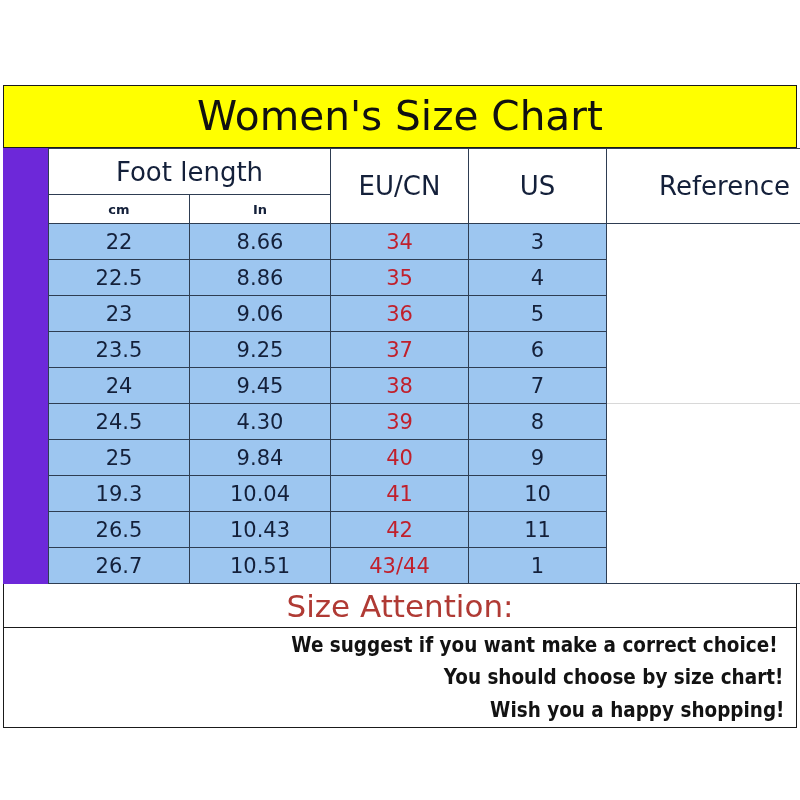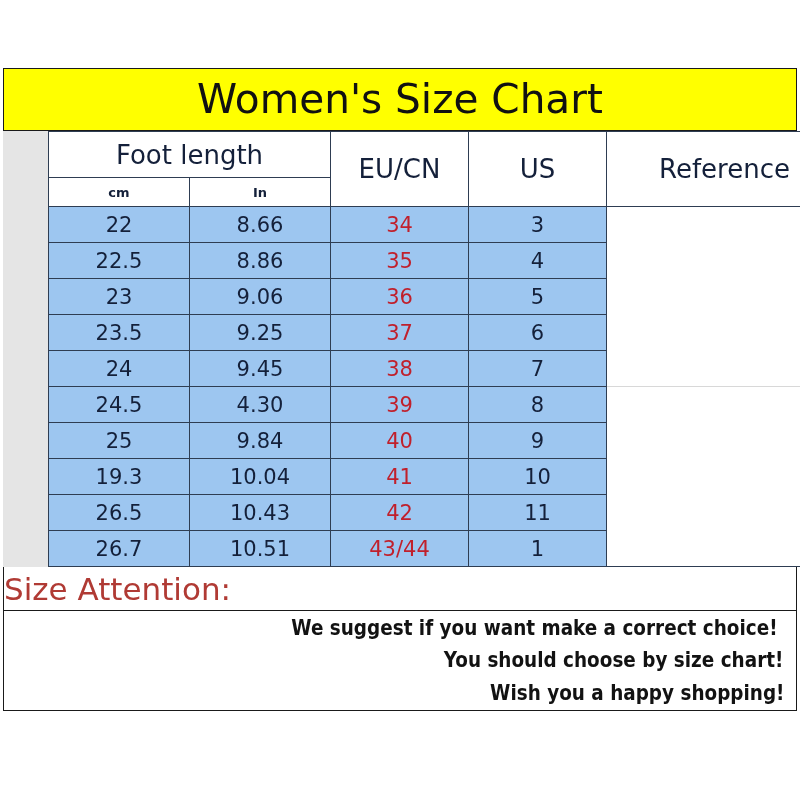--- a/index.html
+++ b/index.html
@@ -13,25 +13,25 @@
     height: 800px;
     font-family: "Liberation Sans", sans-serif;
     overflow: hidden;
     position: relative;
   }
 
   
   #chart-wrap {
     position: absolute;
     left: 3px;
-    top: 68px;
+    top: 85px;
     width: 794px;
     height: 632px;
     box-sizing: border-box;
-    background: #e5e5e5;
+    background: #6d28d9;
   }
 
   .blk {
     box-sizing: border-box;
     position: relative;
   }
 
   
   #title-banner {
     height: 63px;
@@ -140,21 +140,21 @@
   }
 
   
   #attn-head {
     height: 44px;
     border: 1px solid #1a1a1a;
     border-top: none;
     background: #ffffff;
     display: flex;
     align-items: center;
-    justify-content: flex-start;
+    justify-content: center;
   }
   #attn-head .txt {
     font-size: 31px;
     color: #b03a34;
     font-family: "DejaVu Sans", sans-serif;
     font-weight: 400;
   }
 
   #attn-body {
     height: 100px;

